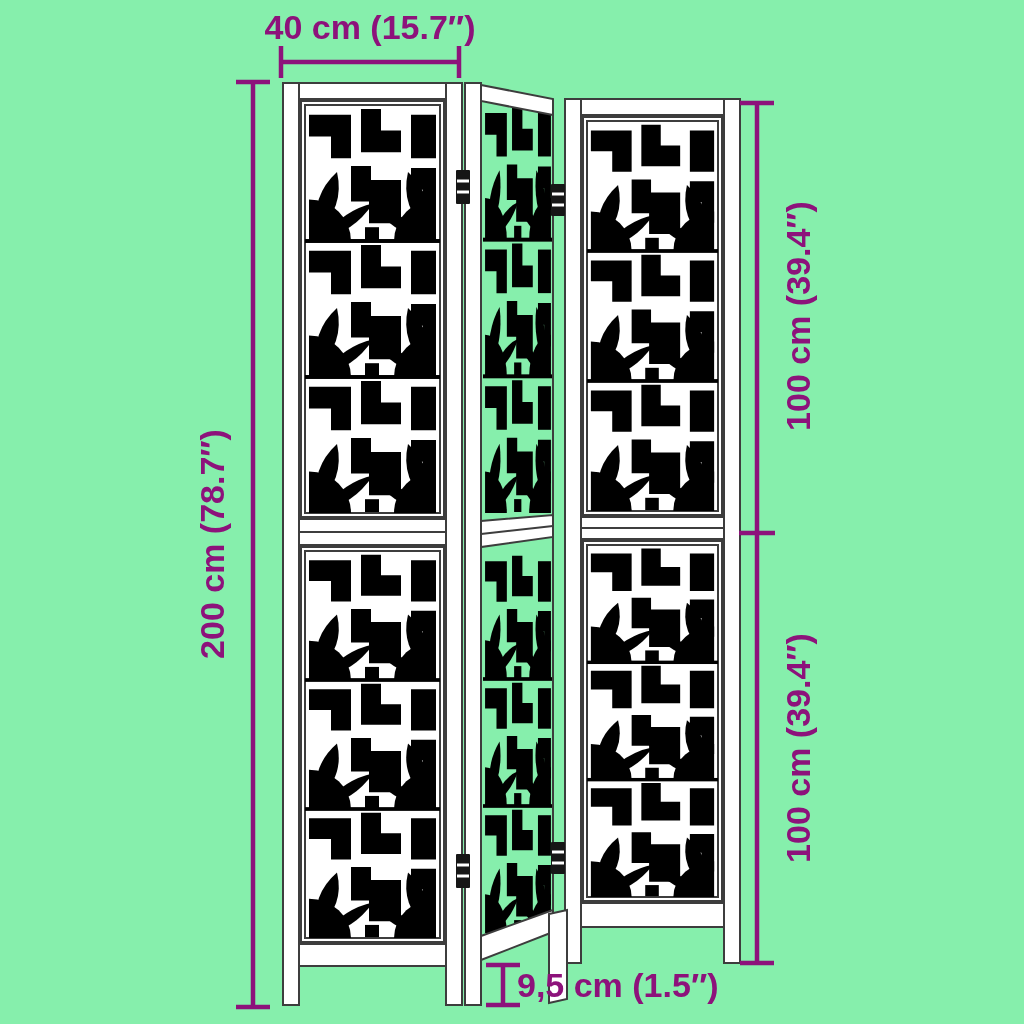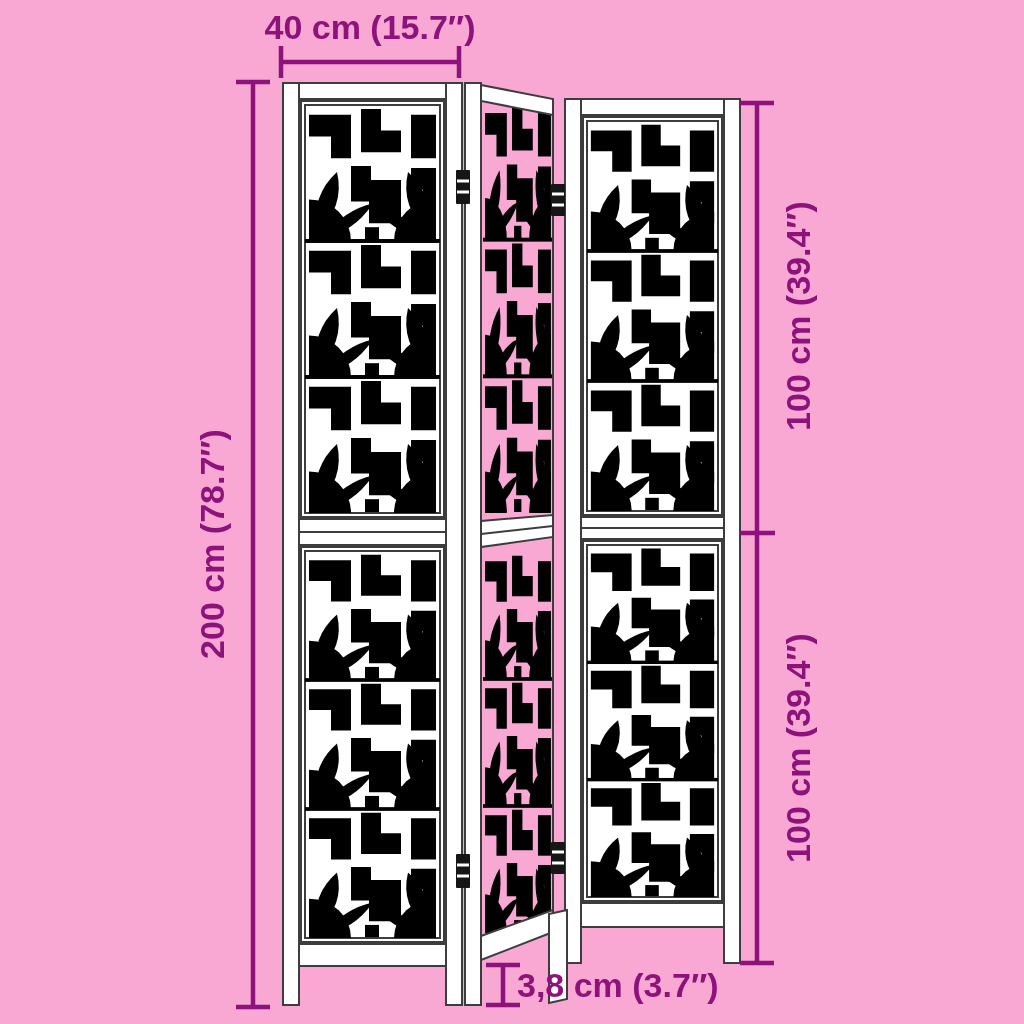--- a/index.html
+++ b/index.html
@@ -1,17 +1,17 @@
 <!DOCTYPE html>
 <html><head>
 <meta charset="utf-8">
 <style>
   html,body{margin:0;padding:0;background:#ffffff;}
   .canvas{
-    position:relative;width:1024px;height:1024px;background:#f9a8d4;overflow:hidden;
+    position:relative;width:1024px;height:1024px;background:#86efac;overflow:hidden;
     font-family:"Liberation Sans","DejaVu Sans",sans-serif;
   }
   svg{position:absolute;left:0;top:0;}
   
   .fret path,.fret rect{fill:#ffffff;stroke:#3d3d3d;stroke-width:2;vector-effect:non-scaling-stroke;}
   .wood{fill:#ffffff;stroke:#3d3d3d;stroke-width:2;}
   .frame{fill:none;stroke:#3d3d3d;stroke-width:2;}
   .edge{stroke:#3d3d3d;stroke-width:2;fill:none;}
   .hingebody{fill:#161616;stroke:none;}
   .hingeslit{stroke:#ffffff;stroke-width:3;}
@@ -150,14 +150,14 @@
   </svg>
 
   <div class="dim dim-top">40 cm (15.7″)</div>
 
   <div class="dim rot dim-left">200 cm (78.7″)</div>
 
   <div class="dim rot dim-right-top">100 cm (39.4″)</div>
 
   <div class="dim rot dim-right-bottom">100 cm (39.4″)</div>
 
-  <div class="dim dim-bottom">3,8 cm (3.7″)</div>
+  <div class="dim dim-bottom">9,5 cm (1.5″)</div>
 </div>
 
 </body></html>

